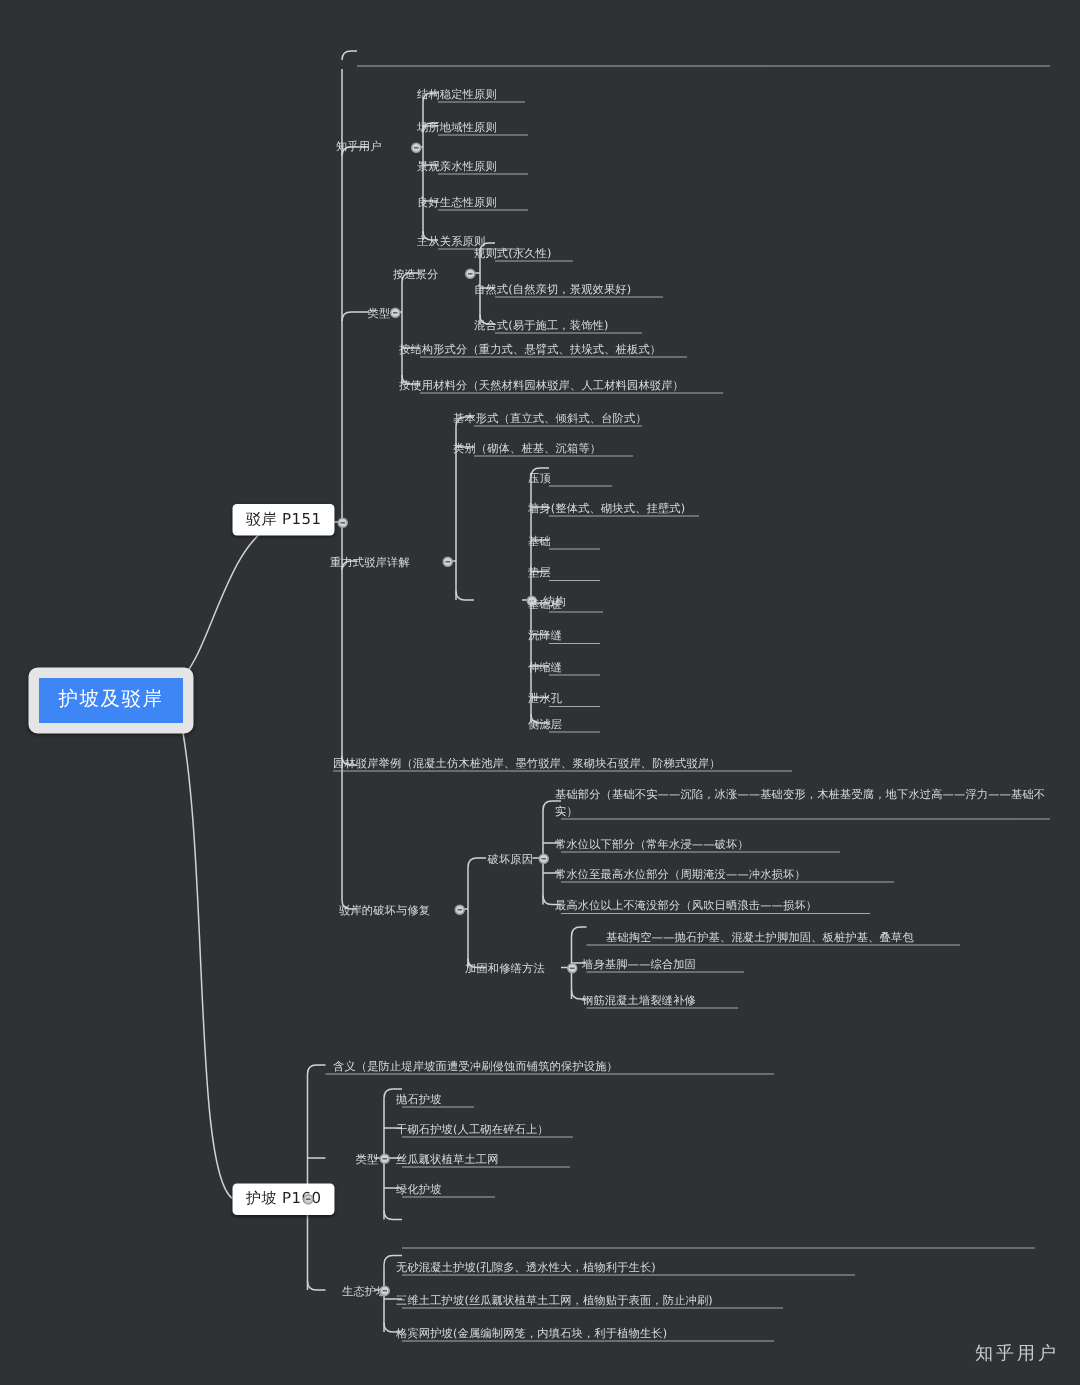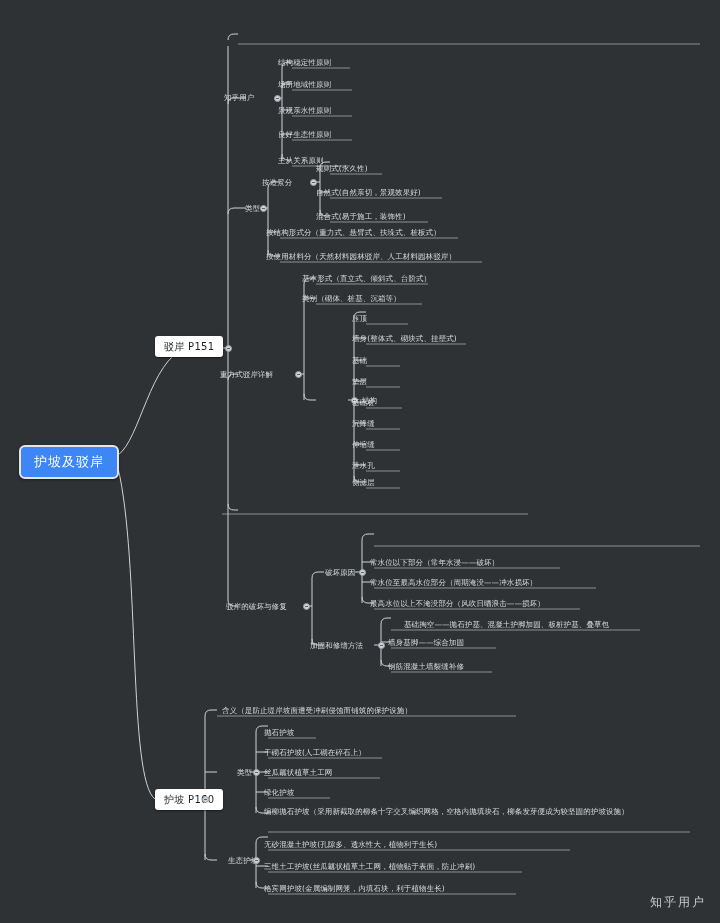--- a/index.html
+++ b/index.html
@@ -17,21 +17,21 @@
     position:absolute;
     color:#d9dcde;
     font-size:7.5px;
     line-height:11px;
     white-space:nowrap;
     letter-spacing:0.1px;
   }
   .node.wrap{white-space:normal;}
   .root{
     background:#3e86f5;
-    border:2px solid #e5e5e5;
+    border:7px solid #e5e5e5;
     border-radius:6px;
     color:#ffffff;
     font-size:13px;
     line-height:16px;
     padding:7px 13px;
     box-shadow:0 1px 3px rgba(0,0,0,.45);
     letter-spacing:1px;
   }
   .lvl1{
     background:#ffffff;
@@ -241,43 +241,44 @@
   <div class="node" style="left:352px;top:313px;">压顶</div>
   <div class="node" style="left:352px;top:333px;">墙身(整体式、砌块式、挂壁式)</div>
   <div class="node" style="left:352px;top:355px;">基础</div>
   <div class="node" style="left:352px;top:376px;">垫层</div>
   <div class="node" style="left:352px;top:397px;">基础桩</div>
   <div class="node" style="left:352px;top:418px;">沉降缝</div>
   <div class="node" style="left:352px;top:439px;">伸缩缝</div>
   <div class="node" style="left:352px;top:460px;">泄水孔</div>
   <div class="node" style="left:352px;top:477px;">侧滤层</div>
 
+  <div class="node" style="left:222px;top:503px;">园林驳岸举例（混凝土仿木桩池岸、墨竹驳岸、浆砌块石驳岸、阶梯式驳岸）</div>
 
   <div class="node" style="left:226px;top:601px;">驳岸的破坏与修复</div>
   <div class="collapse" style="left:303px;top:603px;"></div>
   <div class="node" style="left:325px;top:567px;">破坏原因</div>
   <div class="collapse" style="left:359px;top:569px;"></div>
+  <div class="node wrap" style="left:370px;top:524px;width:330px;">基础部分（基础不实——沉陷，冰涨——基础变形，木桩基受腐，地下水过高——浮力——基础不实）</div>
   <div class="node" style="left:370px;top:557px;">常水位以下部分（常年水浸——破坏）</div>
   <div class="node" style="left:370px;top:577px;">常水位至最高水位部分（周期淹没——冲水损坏）</div>
   <div class="node" style="left:370px;top:598px;">最高水位以上不淹没部分（风吹日晒浪击——损坏）</div>
   <div class="node" style="left:310px;top:640px;">加固和修缮方法</div>
   <div class="collapse" style="left:378px;top:642px;"></div>
   <div class="node" style="left:388px;top:619px;margin-left:16px;">基础掏空——抛石护基、混凝土护脚加固、板桩护基、叠草包</div>
   <div class="node" style="left:388px;top:637px;">墙身基脚——综合加固</div>
   <div class="node" style="left:388px;top:661px;">钢筋混凝土墙裂缝补修</div>
 
   <div class="node" style="left:222px;top:705px;">含义（是防止堤岸坡面遭受冲刷侵蚀而铺筑的保护设施）</div>
 
   <div class="node" style="left:237px;top:767px;">类型</div>
   <div class="collapse" style="left:253px;top:769px;"></div>
   <div class="node" style="left:264px;top:727px;">抛石护坡</div>
   <div class="node" style="left:264px;top:747px;">干砌石护坡(人工砌在碎石上）</div>
   <div class="node" style="left:264px;top:767px;">丝瓜瓤状植草土工网</div>
   <div class="node" style="left:264px;top:787px;">绿化护坡</div>
-  <div class="node wrap" style="left:264px;top:806px;width:420px;">编柳抛石护坡（采用新截取的柳条十字交叉编织网格，空格内抛填块石，柳条发芽便成为较坚固的护坡设施）</div>
 
   <div class="node" style="left:228px;top:855px;">生态护坡</div>
   <div class="collapse" style="left:253px;top:857px;"></div>
   <div class="node" style="left:264px;top:839px;">无砂混凝土护坡(孔隙多、透水性大，植物利于生长)</div>
   <div class="node" style="left:264px;top:861px;">三维土工护坡(丝瓜瓤状植草土工网，植物贴于表面，防止冲刷)</div>
   <div class="node" style="left:264px;top:883px;">格宾网护坡(金属编制网笼，内填石块，利于植物生长)</div>
 
   <div class="watermark">知乎用户</div>
 </div>
 

